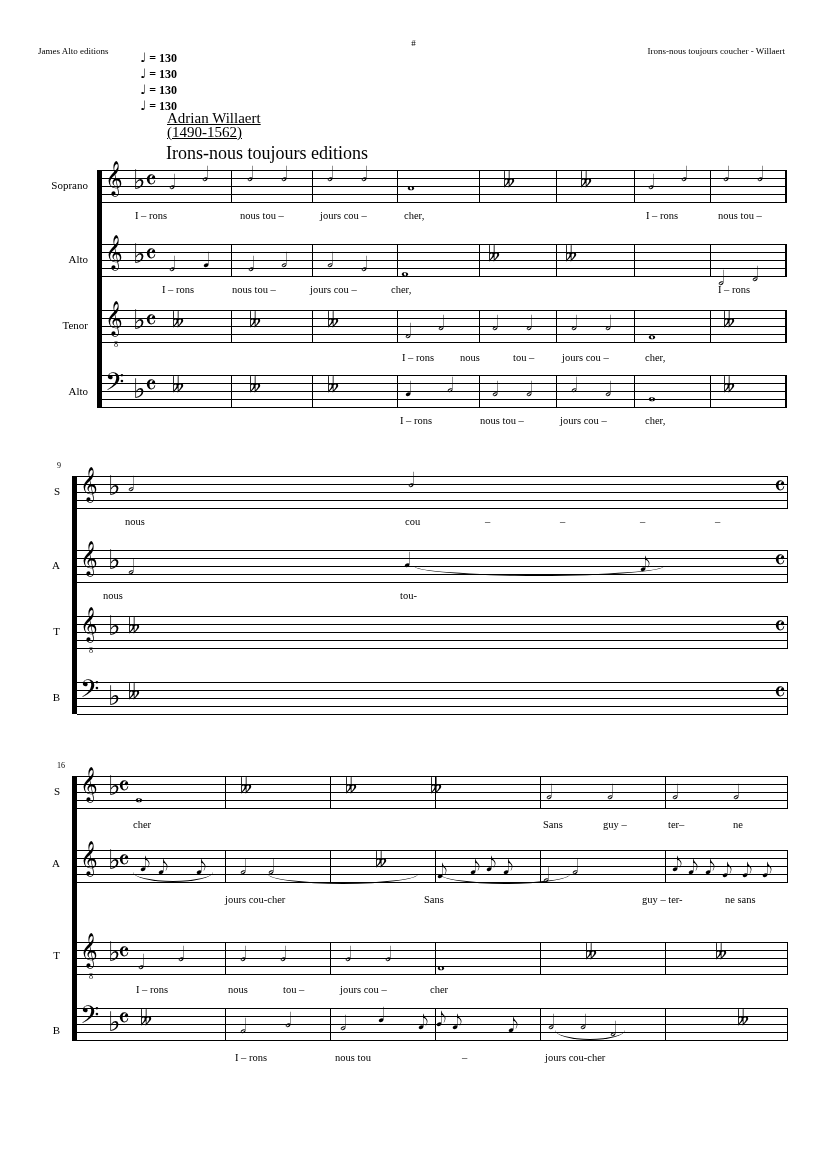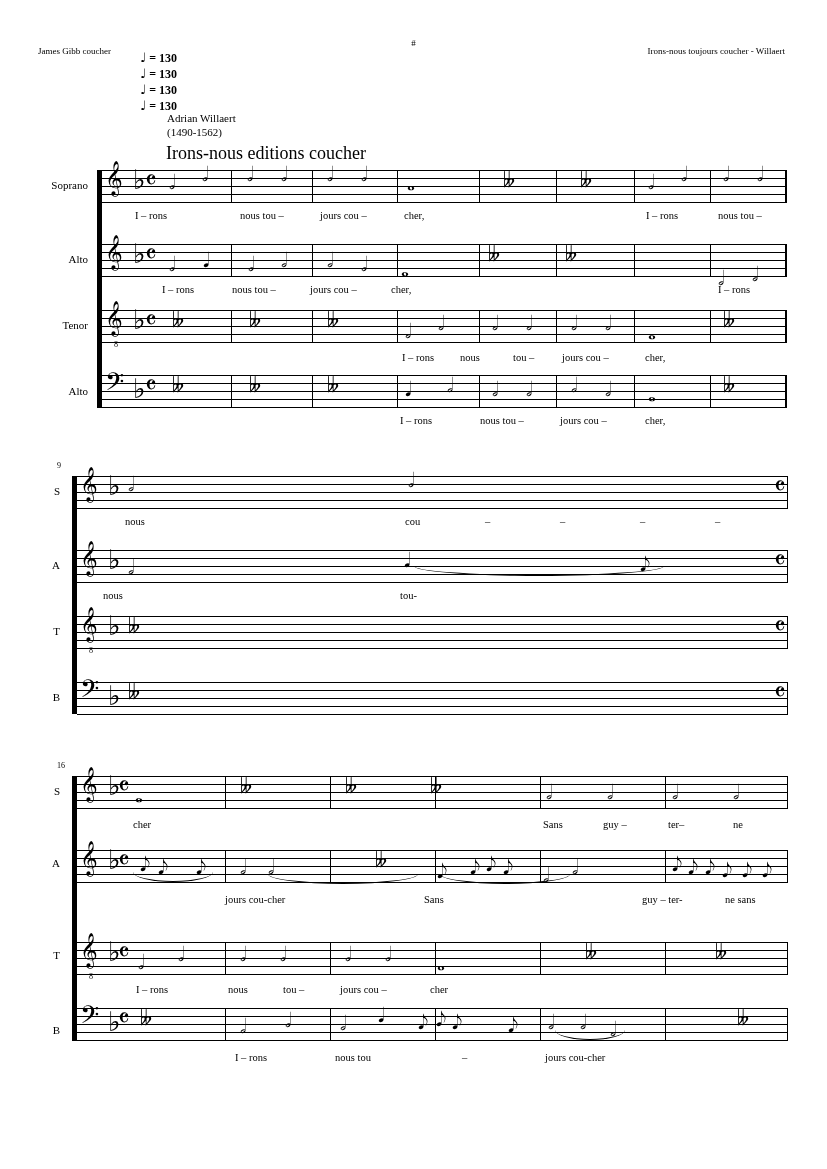--- a/index.html
+++ b/index.html
@@ -26,21 +26,21 @@
     text-align:center; font-size:9px;
   }
   .tempo-block {
     position:absolute; left:140px; top:50px;
     font-size:12px; font-weight:bold; line-height:15px;
   }
   .tempo-line { white-space:nowrap; }
   .tempo-note { font-family:"DejaVu Sans", sans-serif; font-size:13px; }
   .composer {
     position:absolute; left:167px; top:111px;
-    font-size:11px; line-height:14px;
+    font-size:15px; line-height:14px;text-decoration:underline;
   }
   .work-title {
     position:absolute; left:166px; top:143px;
     font-size:18px;
   }
 
   
   .system { position:absolute; }
   .sys1 { left:0; top:160px; width:827px; height:280px; }
   .sys2 { left:0; top:462px; width:827px; height:260px; }
@@ -103,37 +103,37 @@
     border-bottom:1px solid #000;
     border-radius:0 0 50% 50%/0 0 100% 100%;
     height:9px;
   }
 </style>
 </head>
 <body>
 
 <div class="page">
 
-  <div class="hdr-left">James Gibb coucher</div>
+  <div class="hdr-left">James Alto editions</div>
   <div class="hdr-center">#</div>
   <div class="hdr-right">Irons-nous toujours coucher - Willaert</div>
 
   <div class="tempo-block">
     <div class="tempo-line"><span class="tempo-note">♩</span> <span>= 130</span></div>
     <div class="tempo-line"><span class="tempo-note">♩</span> <span>= 130</span></div>
     <div class="tempo-line"><span class="tempo-note">♩</span> <span>= 130</span></div>
     <div class="tempo-line"><span class="tempo-note">♩</span> <span>= 130</span></div>
   </div>
 
   <div class="composer">
     <div>Adrian Willaert</div>
     <div>(1490-1562)</div>
   </div>
 
-  <div class="work-title">Irons-nous editions coucher</div>
+  <div class="work-title">Irons-nous toujours editions</div>
 
   <div class="system sys1">
 
     <div class="brace" style="left:97px; top:10px; height:238px;"></div>
 
     <div class="stafflabel" style="left:10px; top:19px; width:78px;">Soprano</div>
     <div class="stafflabel" style="left:10px; top:93px; width:78px;">Alto</div>
     <div class="stafflabel" style="left:10px; top:159px; width:78px;">Tenor</div>
     <div class="stafflabel" style="left:10px; top:225px; width:78px;">Alto</div>
 

